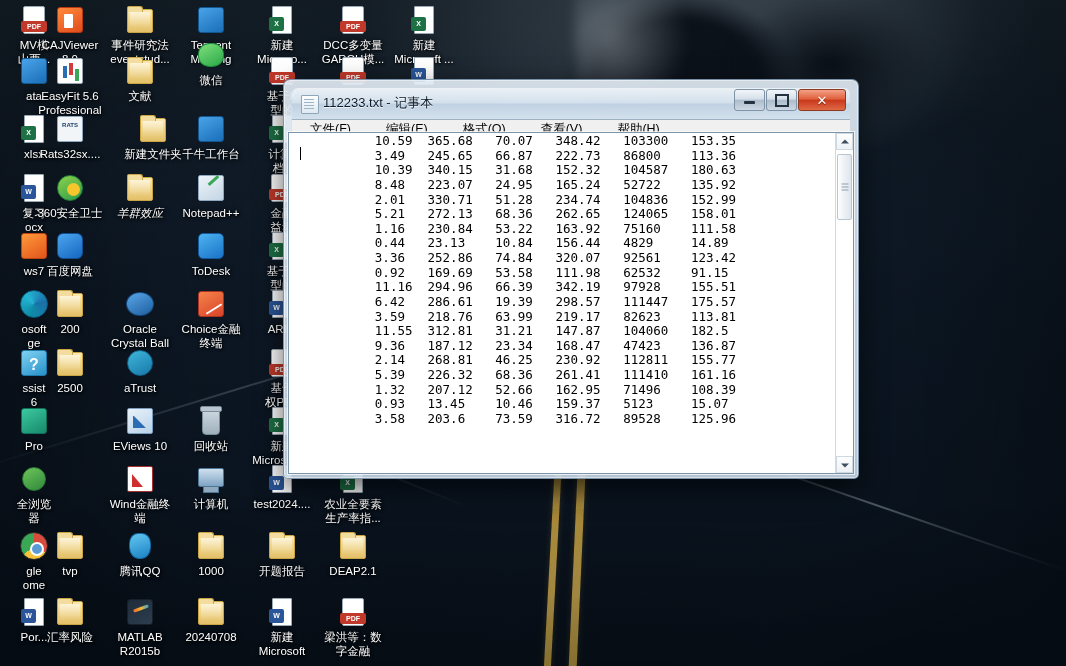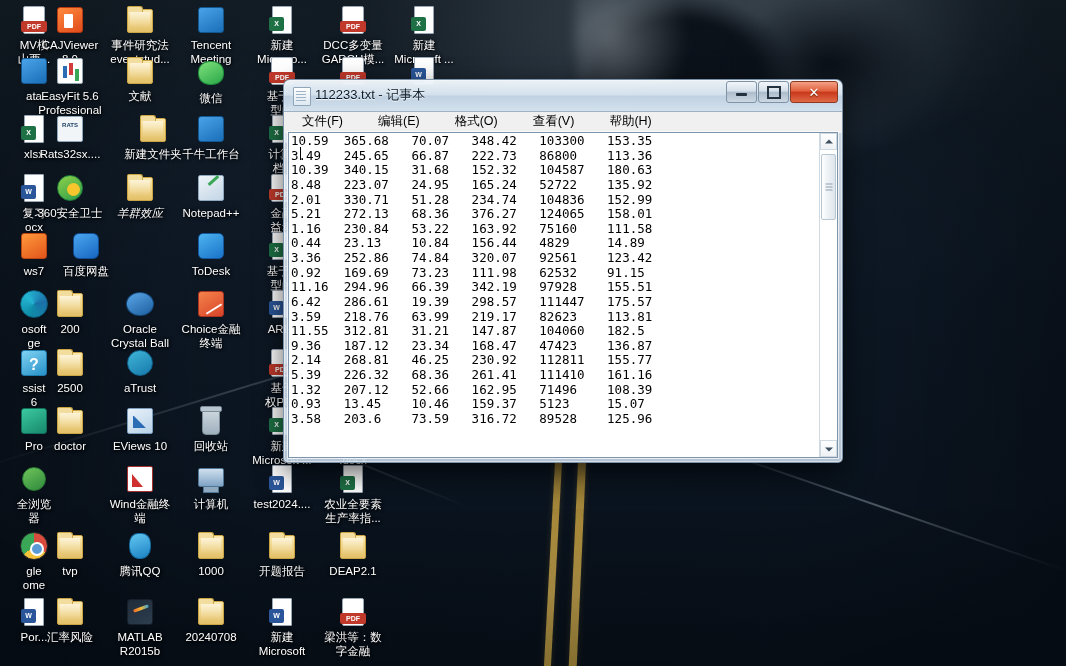--- a/index.html
+++ b/index.html
@@ -134,21 +134,21 @@
      font-size:16px;font-weight:bold;line-height:22px;text-shadow:none;}
   .ic-foxit{top:3px;bottom:3px;left:3px;right:3px;background:linear-gradient(150deg,#3cc9a0,#16896c);
      border:1px solid #11705a;border-radius:3px;}
 
   
   #notepad{position:absolute;left:283px;top:79px;width:558px;height:382px;
     border-radius:7px 7px 5px 5px;
     background:linear-gradient(180deg,rgba(222,232,241,.93),rgba(196,212,228,.92));
     border:1px solid rgba(110,135,160,.85);
     box-shadow:0 0 0 1px rgba(255,255,255,.45) inset, 0 10px 28px rgba(0,0,0,.62);
-    padding:0;
+    padding:8px;
   }
   .np-titlebar{height:31px;position:relative;
     background:linear-gradient(180deg,rgba(246,250,253,.72) 0%,rgba(214,229,242,.62) 48%,rgba(186,206,226,.70) 52%,rgba(214,230,243,.66) 100%);
     border-radius:6px 6px 0 0;}
   .np-icon{position:absolute;left:9px;top:7px;width:16px;height:17px;
     background:linear-gradient(180deg,#fdfefe,#dfe9f2);border:1px solid #8fa6ba;border-radius:1px;}
   .np-icon:before{content:"";position:absolute;left:2px;top:3px;width:10px;height:1px;background:#9fb4c6;
     box-shadow:0 3px 0 #9fb4c6,0 6px 0 #9fb4c6,0 9px 0 #9fb4c6;}
   .np-title{position:absolute;left:31px;top:6px;font-size:13px;color:#0b1b2b;
     text-shadow:0 1px 1px rgba(255,255,255,.9);white-space:nowrap;}
@@ -163,21 +163,21 @@
   .np-btn.close .g{color:#fff;font-size:13px;text-shadow:0 1px 1px rgba(0,0,0,.45);}
   .np-min-bar{width:11px;height:3px;background:#24323f;border-radius:1px;margin-top:5px;}
   .np-max-sq{width:10px;height:9px;border:2px solid #24323f;}
 
   .np-menubar{height:21px;background:#f0f0f0;border-top:1px solid #9fb2c2;
     display:flex;align-items:flex-start;padding-left:9px;gap:17px;}
   .np-menu{font-size:12.5px;color:#000;padding:1px 9px 2px 9px;cursor:default;}
 
   .np-body{position:absolute;left:4px;right:4px;top:52px;bottom:4px;
     background:#fff;border:1px solid #7d95ab;box-shadow:0 0 0 1px rgba(255,255,255,.7);
-    display:flex;overflow:hidden;}
+    display:flex;overflow:hidden;text-align:center;}
   .np-text{flex:1;padding:1px 0 0 2px;overflow:hidden;position:relative;}
   .np-row{white-space:pre;font-family:"DejaVu Sans Mono","Liberation Mono",monospace;
     font-size:12.5px;line-height:14.62px;color:#000;}
   .np-caret{position:absolute;left:11px;top:14px;width:1px;height:13px;background:#000;}
 
   .np-scroll{width:17px;background:#fff;border-left:1px solid #cfd9e2;position:relative;}
   .sb-arrow{height:17px;width:17px;position:relative;
     background:linear-gradient(180deg,#fdfdfd,#eef2f5);border:1px solid #cfd9e2;box-sizing:border-box;}
   .sb-arrow .tri{position:absolute;left:50%;top:50%;width:0;height:0;}
   .sb-up .tri{transform:translate(-50%,-60%);border-left:4px solid transparent;border-right:4px solid transparent;border-bottom:4px solid #3d4f5e;}
@@ -264,21 +264,21 @@
         <span class="ic ic-easyfit"></span>
       </span>
       <span class="lbl">EasyFit 5.6<br>Professional</span>
     </div>
     <div class="dicon" style="left: 94px; top: 55px;">
       <span class="glyph">
         <span class="ic ic-folder"></span>
       </span>
       <span class="lbl">文献</span>
     </div>
-    <div class="dicon" style="left: 165px; top: 57px;">
+    <div class="dicon" style="left: 165px; top: 39px;">
       <span class="glyph">
         <span class="ic ic-wechat"></span>
       </span>
       <span class="lbl">微信</span>
     </div>
     <div class="dicon" style="left: 236px; top: 55px;">
       <span class="glyph">
         <span class="ic ic-pdfbox"></span>
       </span>
       <span class="lbl">基于K<br>型的</span>
@@ -362,21 +362,21 @@
         <span class="ic ic-pdfbox"></span>
       </span>
       <span class="lbl">金融<br>益动</span>
     </div>
     <div class="dicon" style="left: -12px; top: 230px;">
       <span class="glyph">
         <span class="ic ic-orange"></span>
       </span>
       <span class="lbl">ws7</span>
     </div>
-    <div class="dicon" style="left: 40px; top: 230px;">
+    <div class="dicon" style="left: 24px; top: 230px;">
       <span class="glyph">
         <span class="ic ic-baidu"></span>
       </span>
       <span class="lbl">百度网盘</span>
     </div>
     <div class="dicon" style="left: 165px; top: 230px;">
       <span class="glyph">
         <span class="ic ic-todesk"></span>
       </span>
       <span class="lbl">ToDesk</span>
@@ -443,26 +443,20 @@
       <span class="glyph">
         <span class="ic ic-pdfbox"></span>
       </span>
       <span class="lbl">基于<br>权PPF</span>
     </div>
     <div class="dicon" style="left: -12px; top: 405px;">
       <span class="glyph">
         <span class="ic ic-foxit"></span>
       </span>
       <span class="lbl">Pro</span>
-    </div>
-    <div class="dicon" style="left: 24px; top: 405px;">
-      <span class="glyph">
-        <span class="ic ic-folder"></span>
-      </span>
-      <span class="lbl">doctor</span>
     </div>
     <div class="dicon" style="left: 94px; top: 405px;">
       <span class="glyph">
         <span class="ic ic-eviews"></span>
       </span>
       <span class="lbl">EViews 10</span>
     </div>
     <div class="dicon" style="left: 165px; top: 405px;">
       <span class="glyph">
         <span class="ic ic-bin"></span>
@@ -628,25 +622,25 @@
     </div>
 
   <div class="np-body">
     <div class="np-text" id="np-text">
       <div class="np-caret"></div>
     <div class="np-row">10.59  365.68   70.07   348.42   103300   153.35  </div>
         <div class="np-row">3.49   245.65   66.87   222.73   86800    113.36  </div>
         <div class="np-row">10.39  340.15   31.68   152.32   104587   180.63  </div>
         <div class="np-row">8.48   223.07   24.95   165.24   52722    135.92  </div>
         <div class="np-row">2.01   330.71   51.28   234.74   104836   152.99  </div>
-        <div class="np-row">5.21   272.13   68.36   376.27   124065   158.01  </div>
+        <div class="np-row">5.21   272.13   68.36   262.65   124065   158.01  </div>
         <div class="np-row">1.16   230.84   53.22   163.92   75160    111.58  </div>
         <div class="np-row">0.44   23.13    10.84   156.44   4829     14.89   </div>
         <div class="np-row">3.36   252.86   74.84   320.07   92561    123.42  </div>
-        <div class="np-row">0.92   169.69   73.23   111.98   62532    91.15   </div>
+        <div class="np-row">0.92   169.69   53.58   111.98   62532    91.15   </div>
         <div class="np-row">11.16  294.96   66.39   342.19   97928    155.51  </div>
         <div class="np-row">6.42   286.61   19.39   298.57   111447   175.57  </div>
         <div class="np-row">3.59   218.76   63.99   219.17   82623    113.81  </div>
         <div class="np-row">11.55  312.81   31.21   147.87   104060   182.5   </div>
         <div class="np-row">9.36   187.12   23.34   168.47   47423    136.87  </div>
         <div class="np-row">2.14   268.81   46.25   230.92   112811   155.77  </div>
         <div class="np-row">5.39   226.32   68.36   261.41   111410   161.16  </div>
         <div class="np-row">1.32   207.12   52.66   162.95   71496    108.39  </div>
         <div class="np-row">0.93   13.45    10.46   159.37   5123     15.07   </div>
         <div class="np-row">3.58   203.6    73.59   316.72   89528    125.96  </div>

